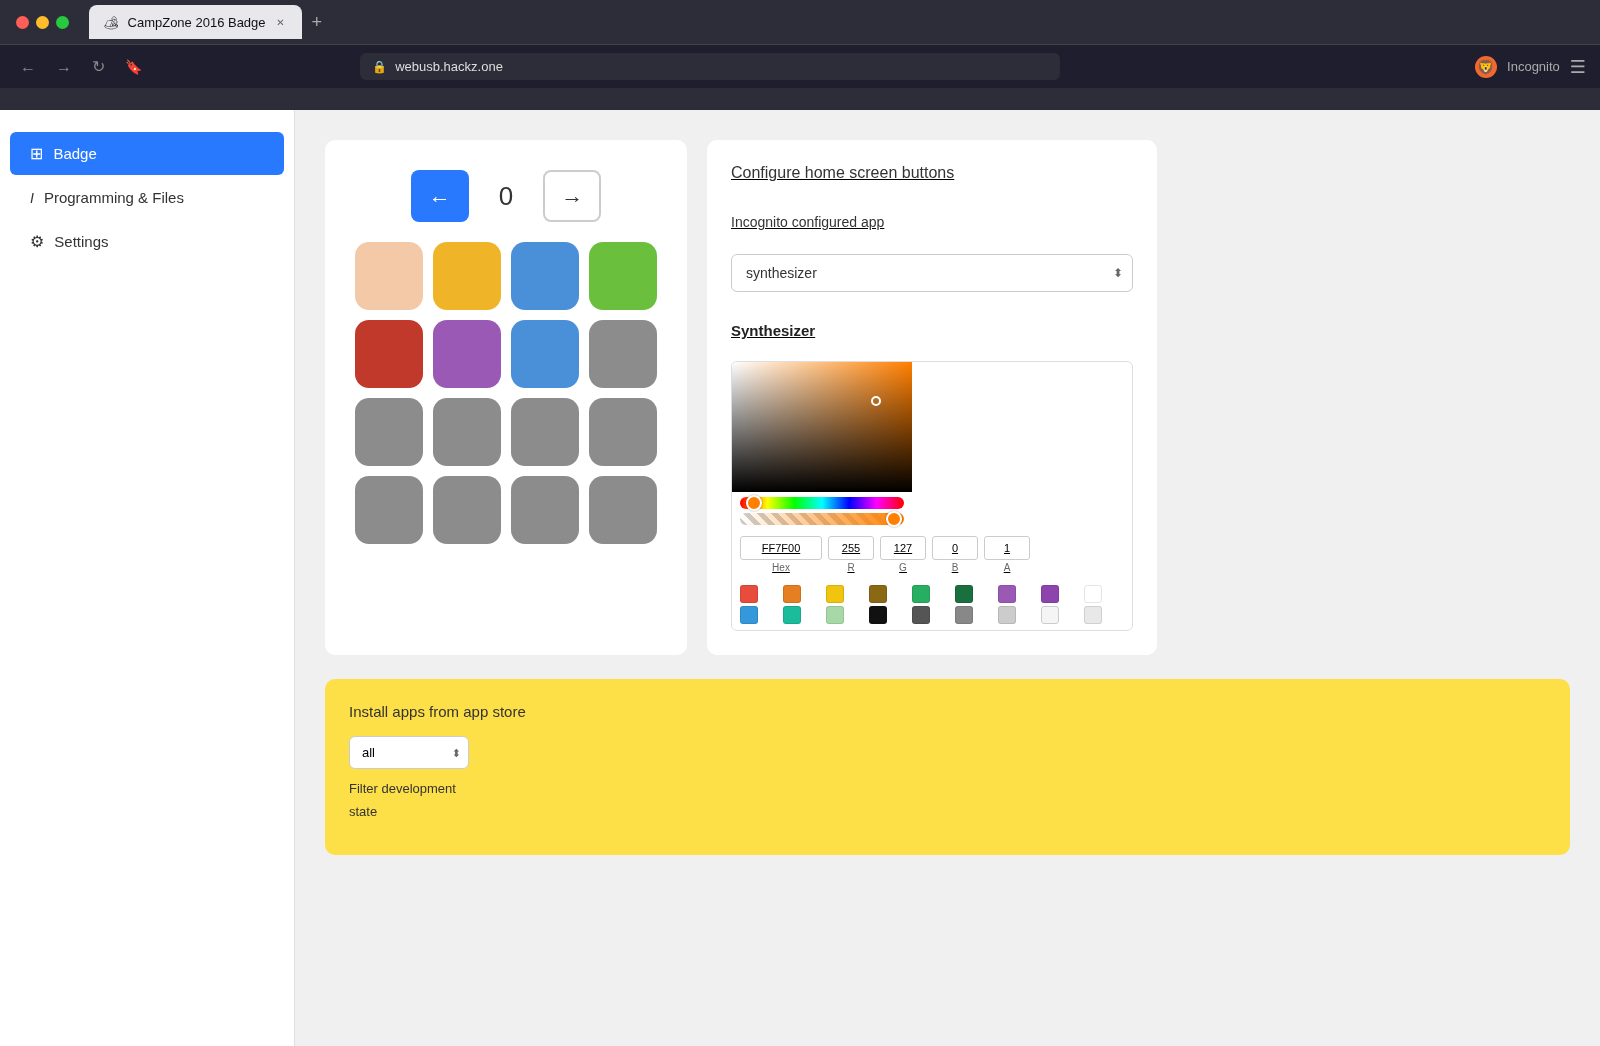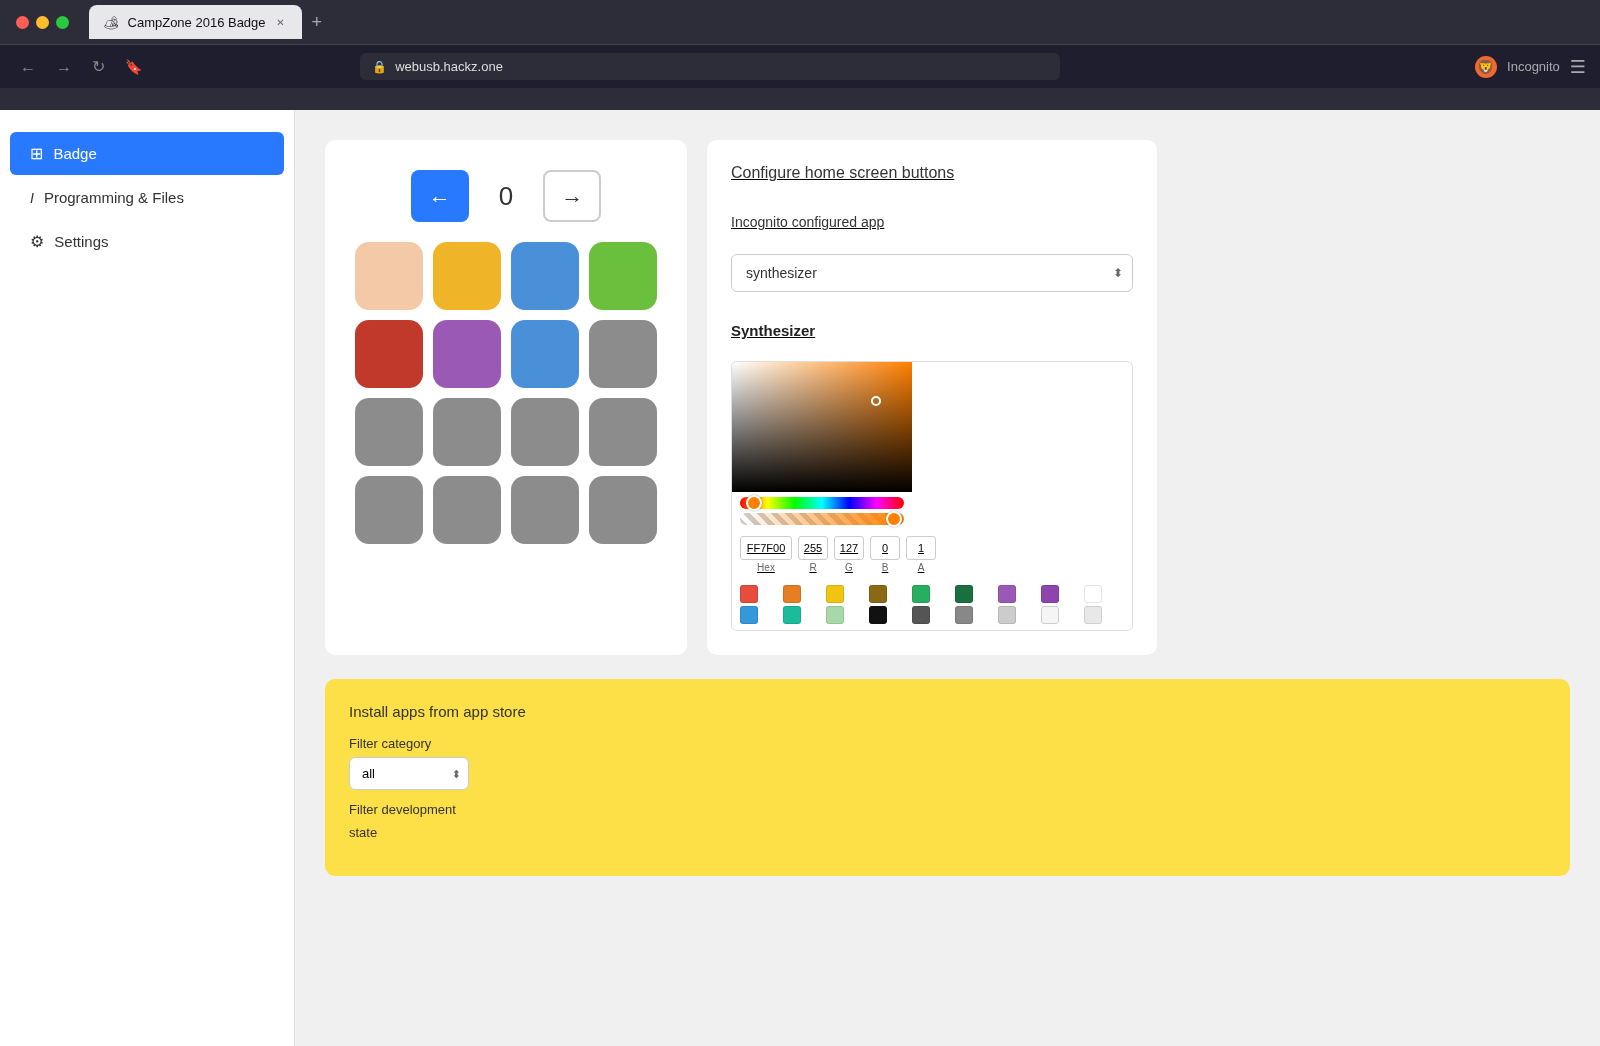--- a/index.html
+++ b/index.html
@@ -82,22 +82,22 @@
     .color-gradient { width: 180px; height: 130px; position: relative; background: linear-gradient(to bottom, transparent, black), linear-gradient(to right, white, #ff7f00); cursor: crosshair; }
     .color-picker-cursor { position: absolute; top: 30%; right: 20%; width: 10px; height: 10px; border-radius: 50%; border: 2px solid white; transform: translate(50%, -50%); }
     .hue-bar-wrapper { padding: 5px 8px; background: white; }
     .hue-bar { width: 164px; height: 12px; border-radius: 6px; background: linear-gradient(to right, #ff0000, #ffff00, #00ff00, #00ffff, #0000ff, #ff00ff, #ff0000); position: relative; cursor: pointer; }
     .hue-bar-thumb { position: absolute; top: -2px; left: 6px; width: 16px; height: 16px; border-radius: 50%; border: 2px solid white; background: #ff7f00; box-shadow: 0 0 2px rgba(0,0,0,0.4); }
     .opacity-bar { width: 164px; height: 12px; border-radius: 6px; margin-top: 4px; background: linear-gradient(to right, transparent, #ff7f00), repeating-linear-gradient(45deg, #ccc 0, #ccc 5px, white 5px, white 10px); position: relative; cursor: pointer; }
     .opacity-bar-thumb { position: absolute; top: -2px; right: 2px; width: 16px; height: 16px; border-radius: 50%; border: 2px solid white; background: #ff7f00; box-shadow: 0 0 2px rgba(0,0,0,0.4); }
 
     .color-inputs { display: flex; gap: 6px; padding: 6px 8px; background: white; align-items: center; }
     .color-input-group { display: flex; flex-direction: column; align-items: center; gap: 2px; }
-    .color-input { width: 30px; height: 24px; border: 1px solid #ccc; border-radius: 3px; text-align: center; font-size: 11px; padding: 2px; }
-    .color-input.hex { width: 52px; }
+    .color-input { width: 46px; height: 24px; border: 1px solid #ccc; border-radius: 3px; text-align: center; font-size: 11px; padding: 2px; }
+    .color-input.hex { width: 82px; }
     .color-input-label { font-size: 10px; color: #666; }
 
     .color-swatches { display: grid; grid-template-columns: repeat(9, 1fr); gap: 3px; padding: 6px 8px; background: white; }
     .color-swatch { width: 18px; height: 18px; border-radius: 3px; cursor: pointer; border: 1px solid rgba(0,0,0,0.1); }
 
     
     .top-section { display: flex; gap: 20px; }
 
     
     .app-store-card { background: #fde047; border-radius: 10px; padding: 24px; }
@@ -267,21 +267,20 @@
             <div class="color-swatch" style="background:#e8e8e8;"></div>
           </div>
         </div>
       </div>
     </div>
 
     <div class="app-store-card">
       <div class="app-store-title">Install apps from app store</div>
 
       <div class="filter-section">
-        <div class="filter-label">Filter category</div>
         <div style="position:relative;display:inline-block;">
           <select class="filter-select">
             <option>all</option>
             <option>games</option>
             <option>tools</option>
             <option>utilities</option>
           </select>
           <span style="position:absolute;right:8px;top:50%;transform:translateY(-50%);pointer-events:none;font-size:11px;color:#666;">⬍</span>
         </div>
       </div>

